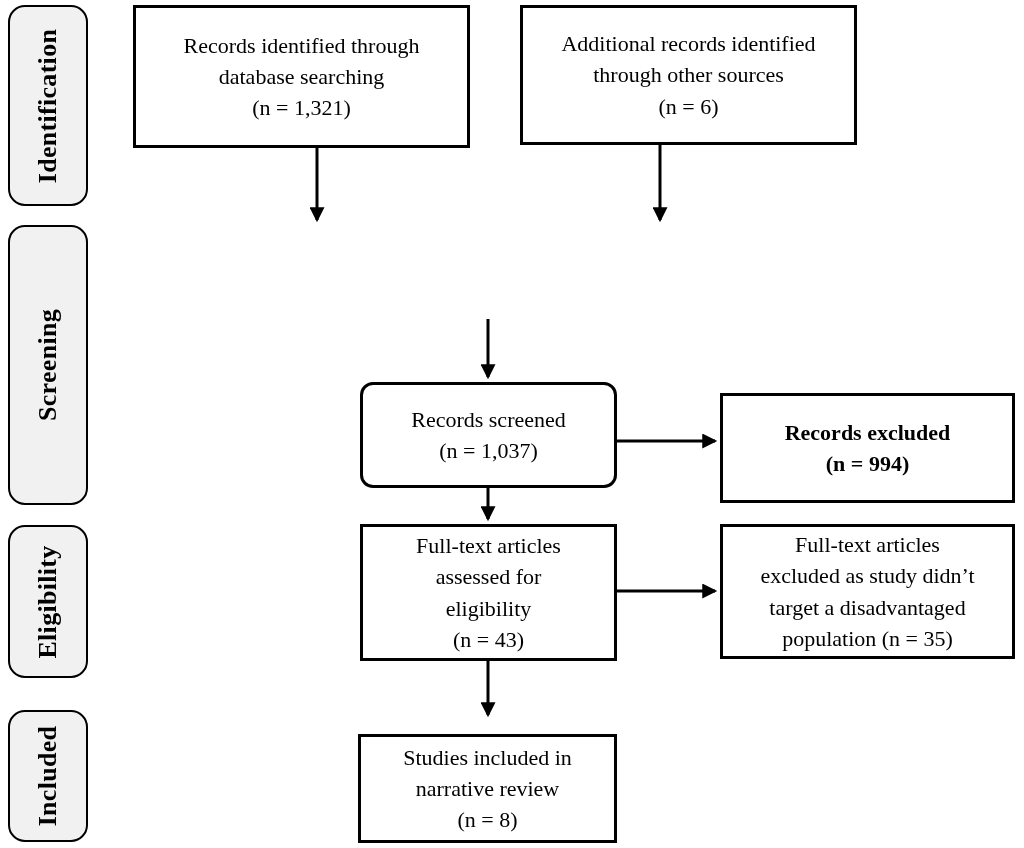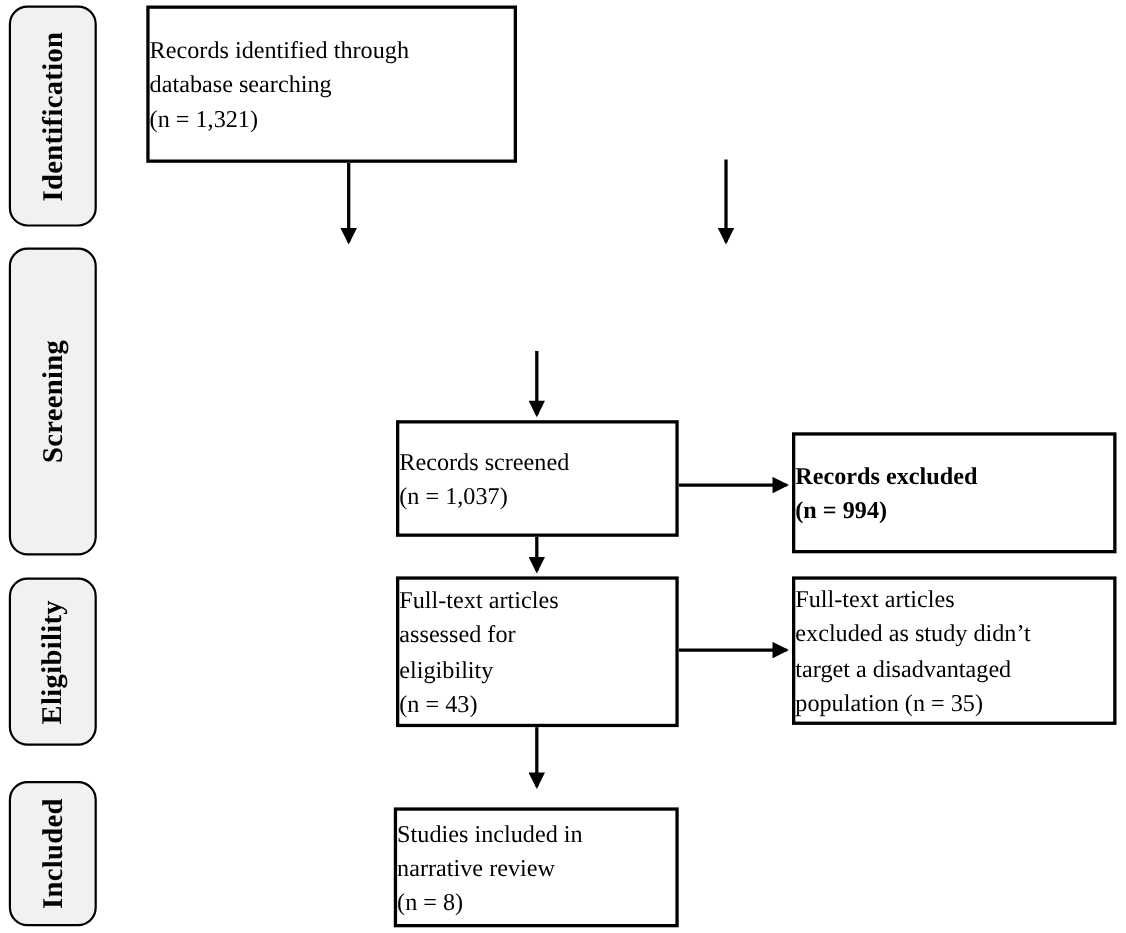--- a/index.html
+++ b/index.html
@@ -28,20 +28,21 @@
     position: absolute;
     background: #ffffff;
     border: 3px solid #000000;
     display: flex;
     align-items: center;
     justify-content: center;
   }
   .flow-box .box-text {
     display: block;
     width: 100%;
+    text-align: center;
     white-space: pre-line;
     font-size: 22px;
     line-height: 1.42;
   }
 
   .stage-box {
     position: absolute;
     left: 8px;
     width: 80px;
     background: #f1f1f1;
@@ -62,21 +63,21 @@
   
   .s-identification { top: 5px;   height: 201px; }
   .s-screening      { top: 225px; height: 280px; }
   .s-eligibility    { top: 525px; height: 153px; }
   .s-included       { top: 710px; height: 132px; }
 
   
   .n-records-identified { left: 133px; top: 5px;   width: 337px; height: 143px; }
   .n-additional-records { left: 520px; top: 5px;   width: 337px; height: 140px; }
   .n-after-duplicates   { left: 277px; top: 225px; width: 420px; height: 94px;  }
-  .n-records-screened   { left: 360px; top: 382px; width: 257px; height: 106px; }
+  .n-records-screened   { left: 360px; top: 382px; width: 257px; height: 106px; border-radius: 13px; }
   .n-records-excluded   { left: 720px; top: 393px; width: 295px; height: 110px; font-weight: bold; }
   .n-fulltext-assessed  { left: 360px; top: 524px; width: 257px; height: 137px; }
   .n-fulltext-excluded  { left: 720px; top: 524px; width: 295px; height: 135px; }
   .n-studies-included   { left: 358px; top: 720px; width: 259px; height: 109px; margin-top: 14px; }
 </style>
 </head>
 <body>
 
 <div class="canvas">
 
@@ -106,20 +107,25 @@
   </div>
   <div class="stage-box s-included">
     <span class="stage-label">Included</span>
   </div>
 
   <div class="flow-box n-records-identified">
     <span class="box-text">Records identified through
 database searching
 (n = 1,321)</span>
   </div>
+  <div class="flow-box n-additional-records">
+    <span class="box-text">Additional records identified
+through other sources
+(n = 6)</span>
+  </div>
   <div class="flow-box n-records-screened">
     <span class="box-text">Records screened
 (n = 1,037)</span>
   </div>
   <div class="flow-box n-records-excluded">
     <span class="box-text">Records excluded
 (n = 994)</span>
   </div>
   <div class="flow-box n-fulltext-assessed">
     <span class="box-text">Full-text articles

